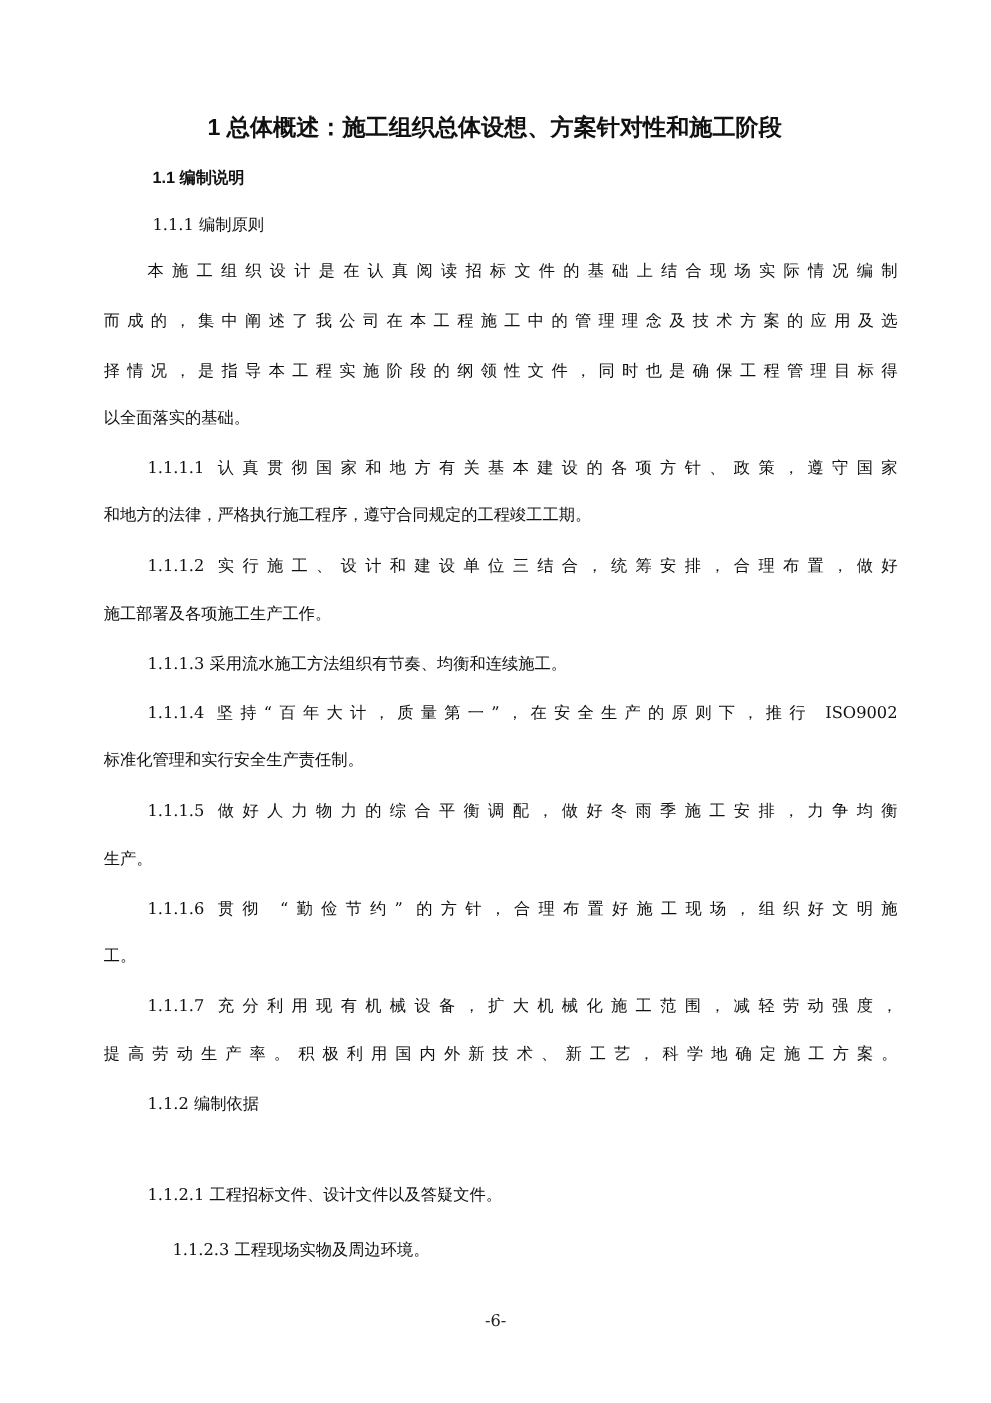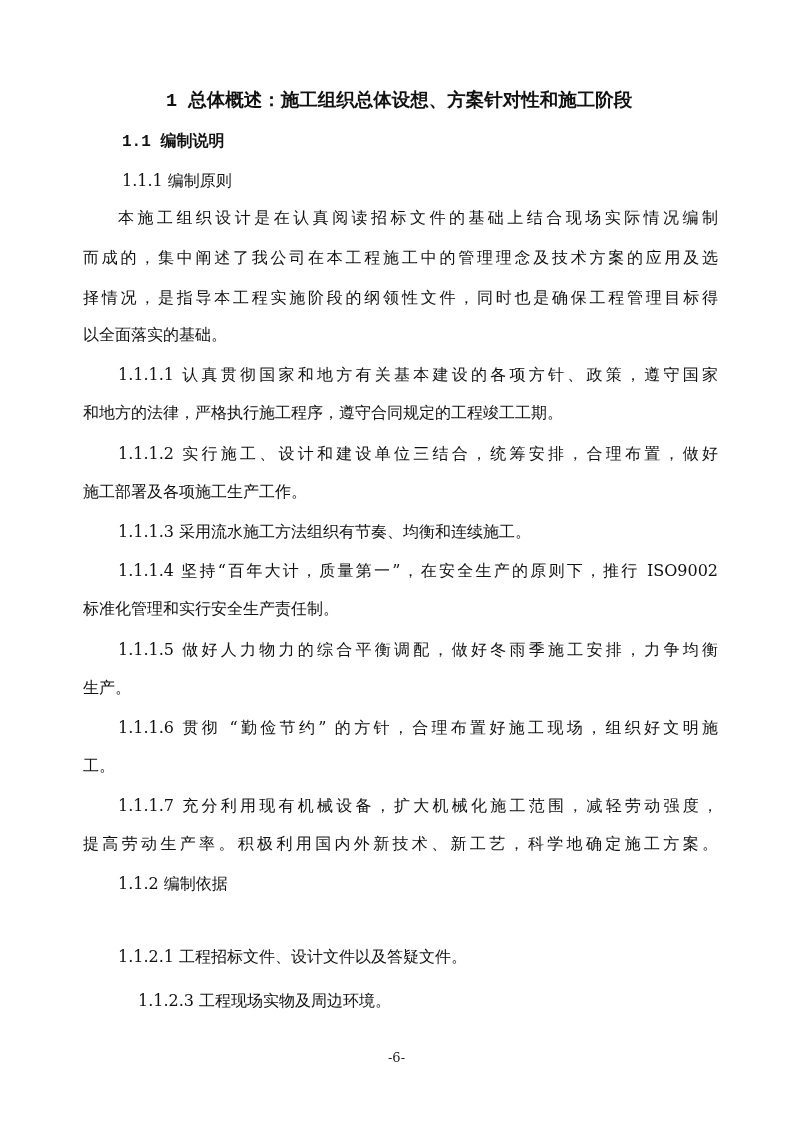--- a/index.html
+++ b/index.html
@@ -16,32 +16,32 @@
     color: #111111;
   }
   .page {
     position: absolute;
     left: 0; top: 0;
     width: 793px;
     height: 1122px;
   }
   .line {
     position: absolute;
-    font-size: 16px;
+    font-size: 13px;
     line-height: 26px;
     white-space: nowrap;
     letter-spacing: 0;
   }
   .justify {
     width: 632px;
     text-align: justify;
     text-align-last: justify;
   }
   .bold {
-    font-family: Liberation Mono, monospace;
+    font-family: Liberation Sans, sans-serif;
     font-weight: bold;
   }
   .title {
     font-size: 18.5px;
   }
   .page-number {
     position: absolute;
     top: 1050px;
     left: 0;
     width: 793px;
@@ -57,21 +57,21 @@
 <div class="page">
 
   <div class="line bold title" style="top:89px; left:166px;">1 总体概述：施工组织总体设想、方案针对性和施工阶段</div>
 
   <div class="line bold" style="top:129px; left:122px;">1.1 编制说明</div>
 
   <div class="line" style="top:168px; left:122px;">1.1.1 编制原则</div>
 
   <div class="line justify" style="top:205px; left:118px; width:600px;">本施工组织设计是在认真阅读招标文件的基础上结合现场实际情况编制</div>
   <div class="line justify" style="top:245px; left:83px; width:635px;">而成的，集中阐述了我公司在本工程施工中的管理理念及技术方案的应用及选</div>
-  <div class="line justify" style="top:285px; left:83px; width:635px;">择情况，是指导本工程实施阶段的纲领性文件，同时也是确保工程管理目标得</div>
+  <div class="line justify" style="top:285px; left:83px; width:635px;font-family:Liberation Mono, monospace;">择情况，是指导本工程实施阶段的纲领性文件，同时也是确保工程管理目标得</div>
   <div class="line" style="top:322px; left:83px;">以全面落实的基础。</div>
 
   <div class="line justify" style="top:362px; left:118px; width:600px;">1.1.1.1 认真贯彻国家和地方有关基本建设的各项方针、政策，遵守国家</div>
   <div class="line" style="top:400px; left:83px;">和地方的法律，严格执行施工程序，遵守合同规定的工程竣工工期。</div>
 
   <div class="line justify" style="top:441px; left:118px; width:600px;">1.1.1.2 实行施工、设计和建设单位三结合，统筹安排，合理布置，做好</div>
   <div class="line" style="top:479px; left:83px;">施工部署及各项施工生产工作。</div>
 
   <div class="line" style="top:519px; left:118px;">1.1.1.3 采用流水施工方法组织有节奏、均衡和连续施工。</div>
 

